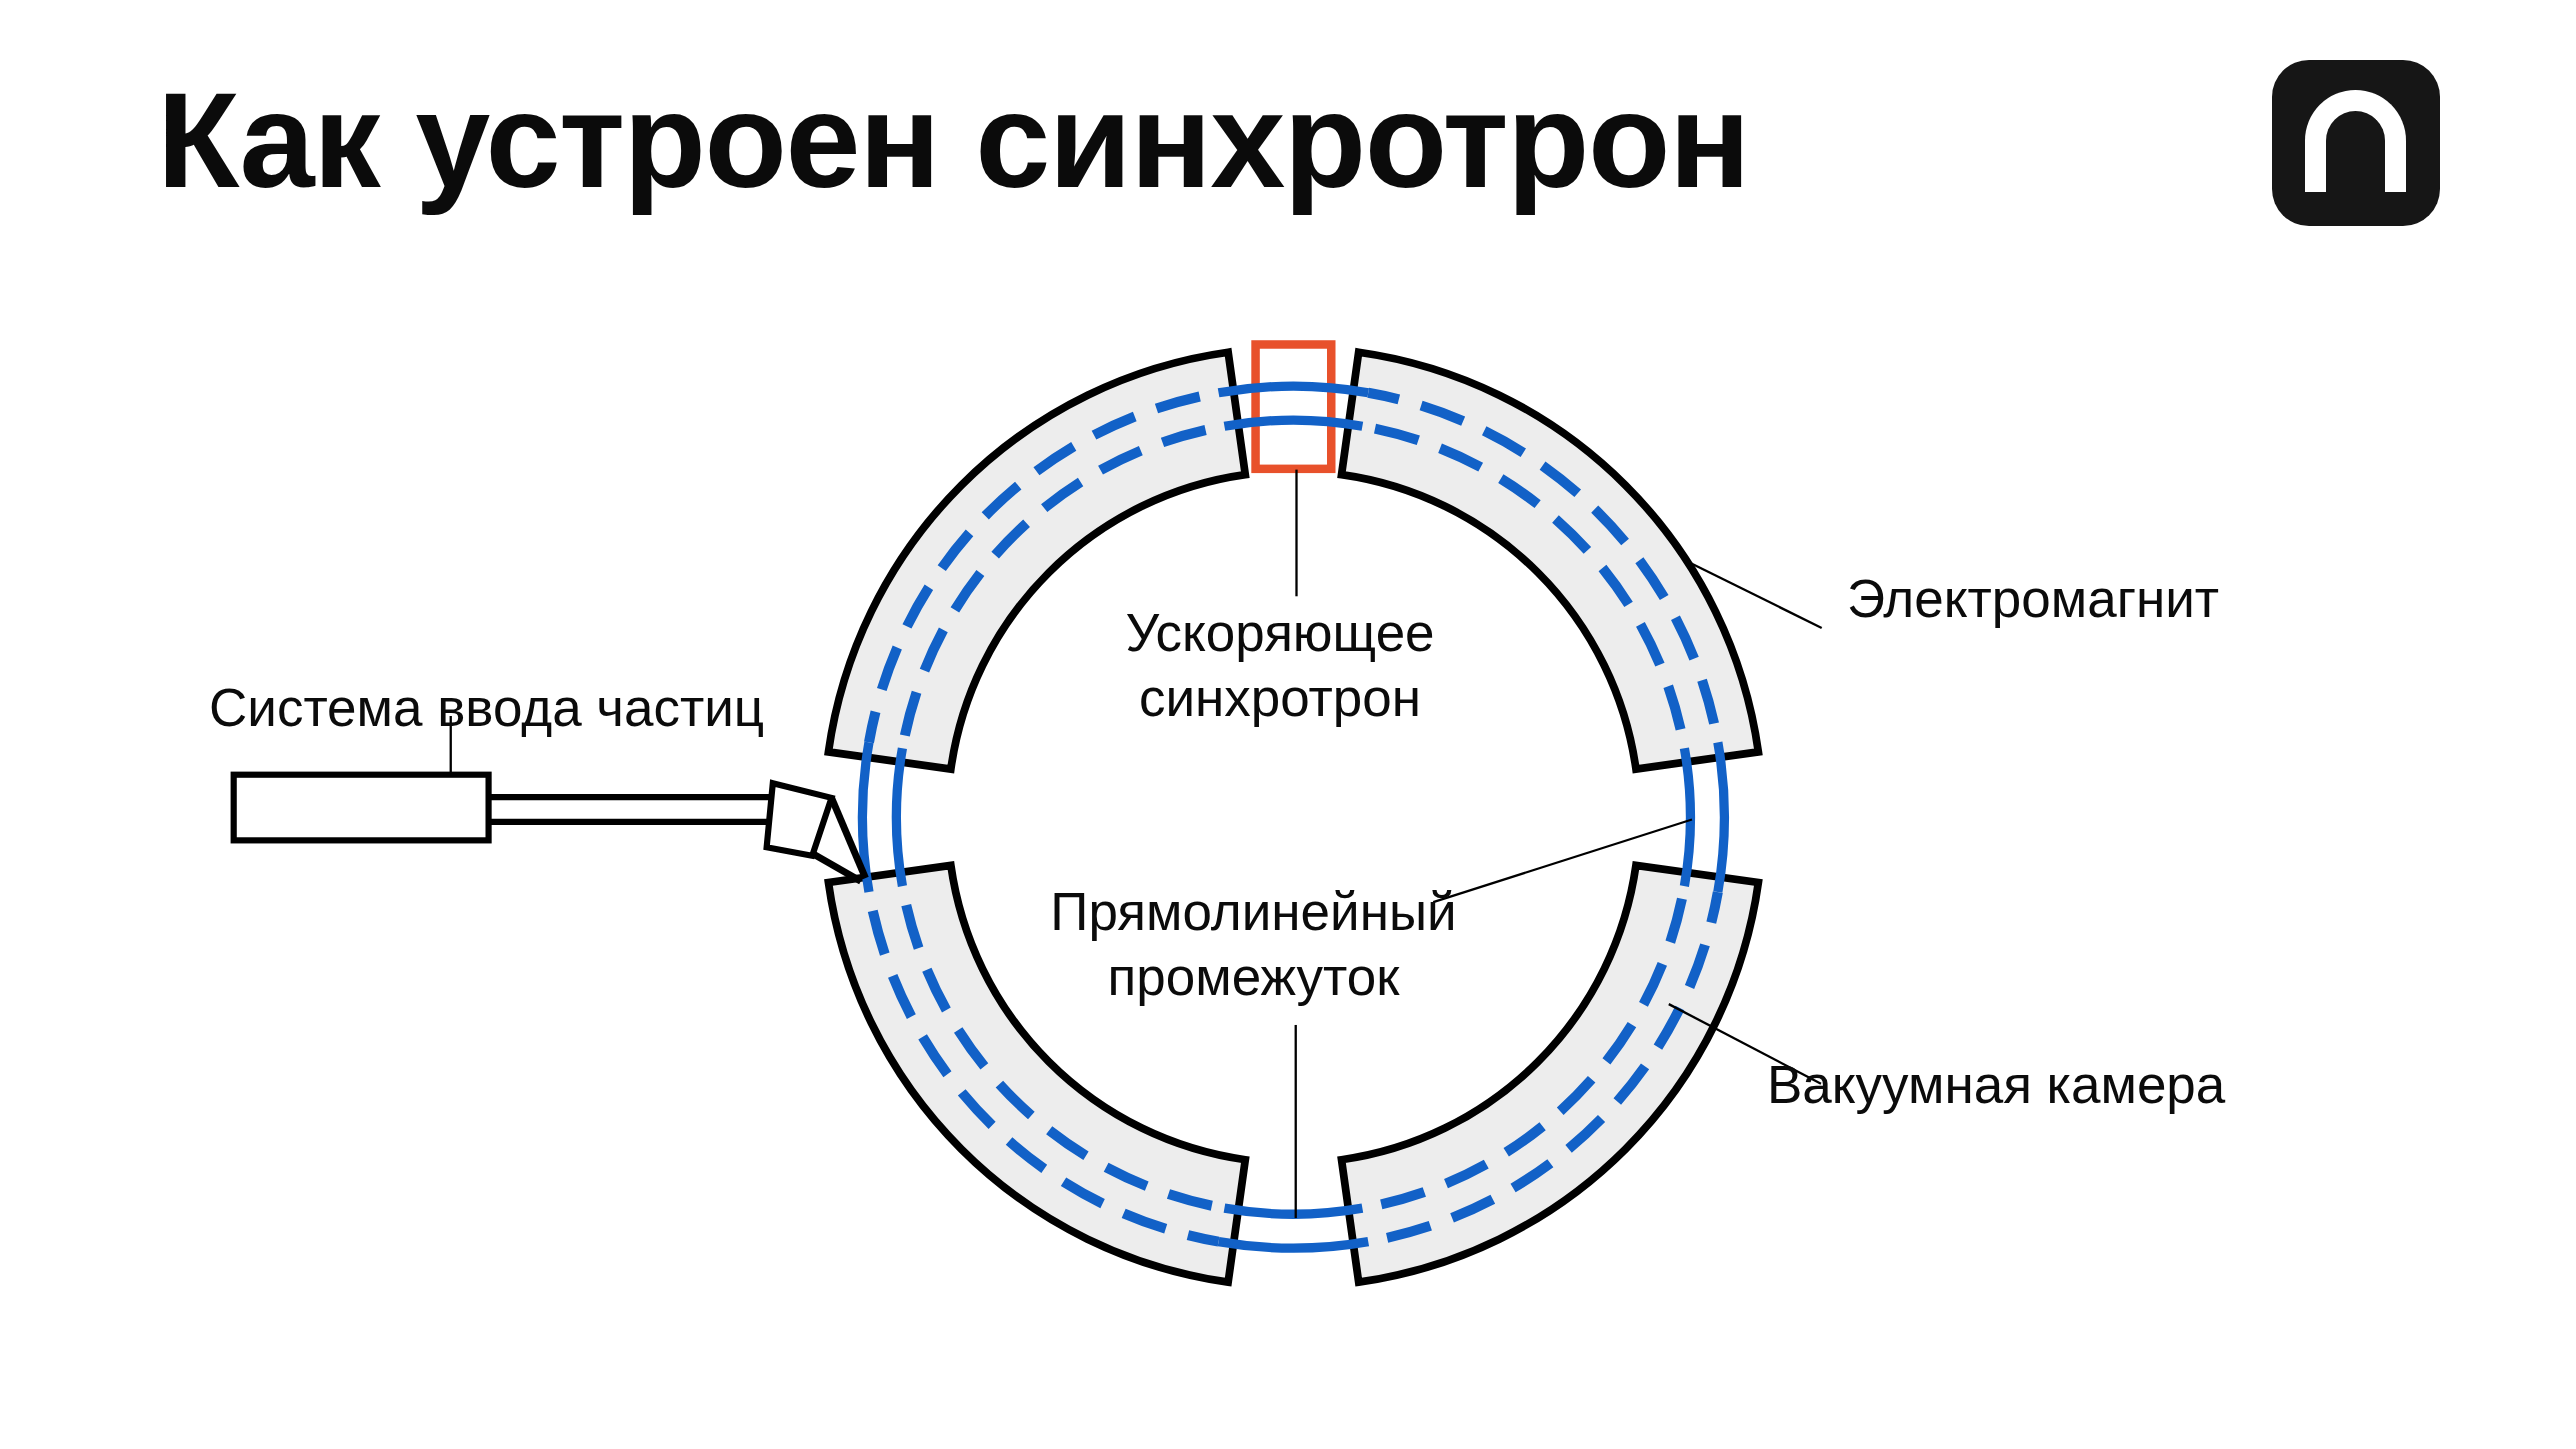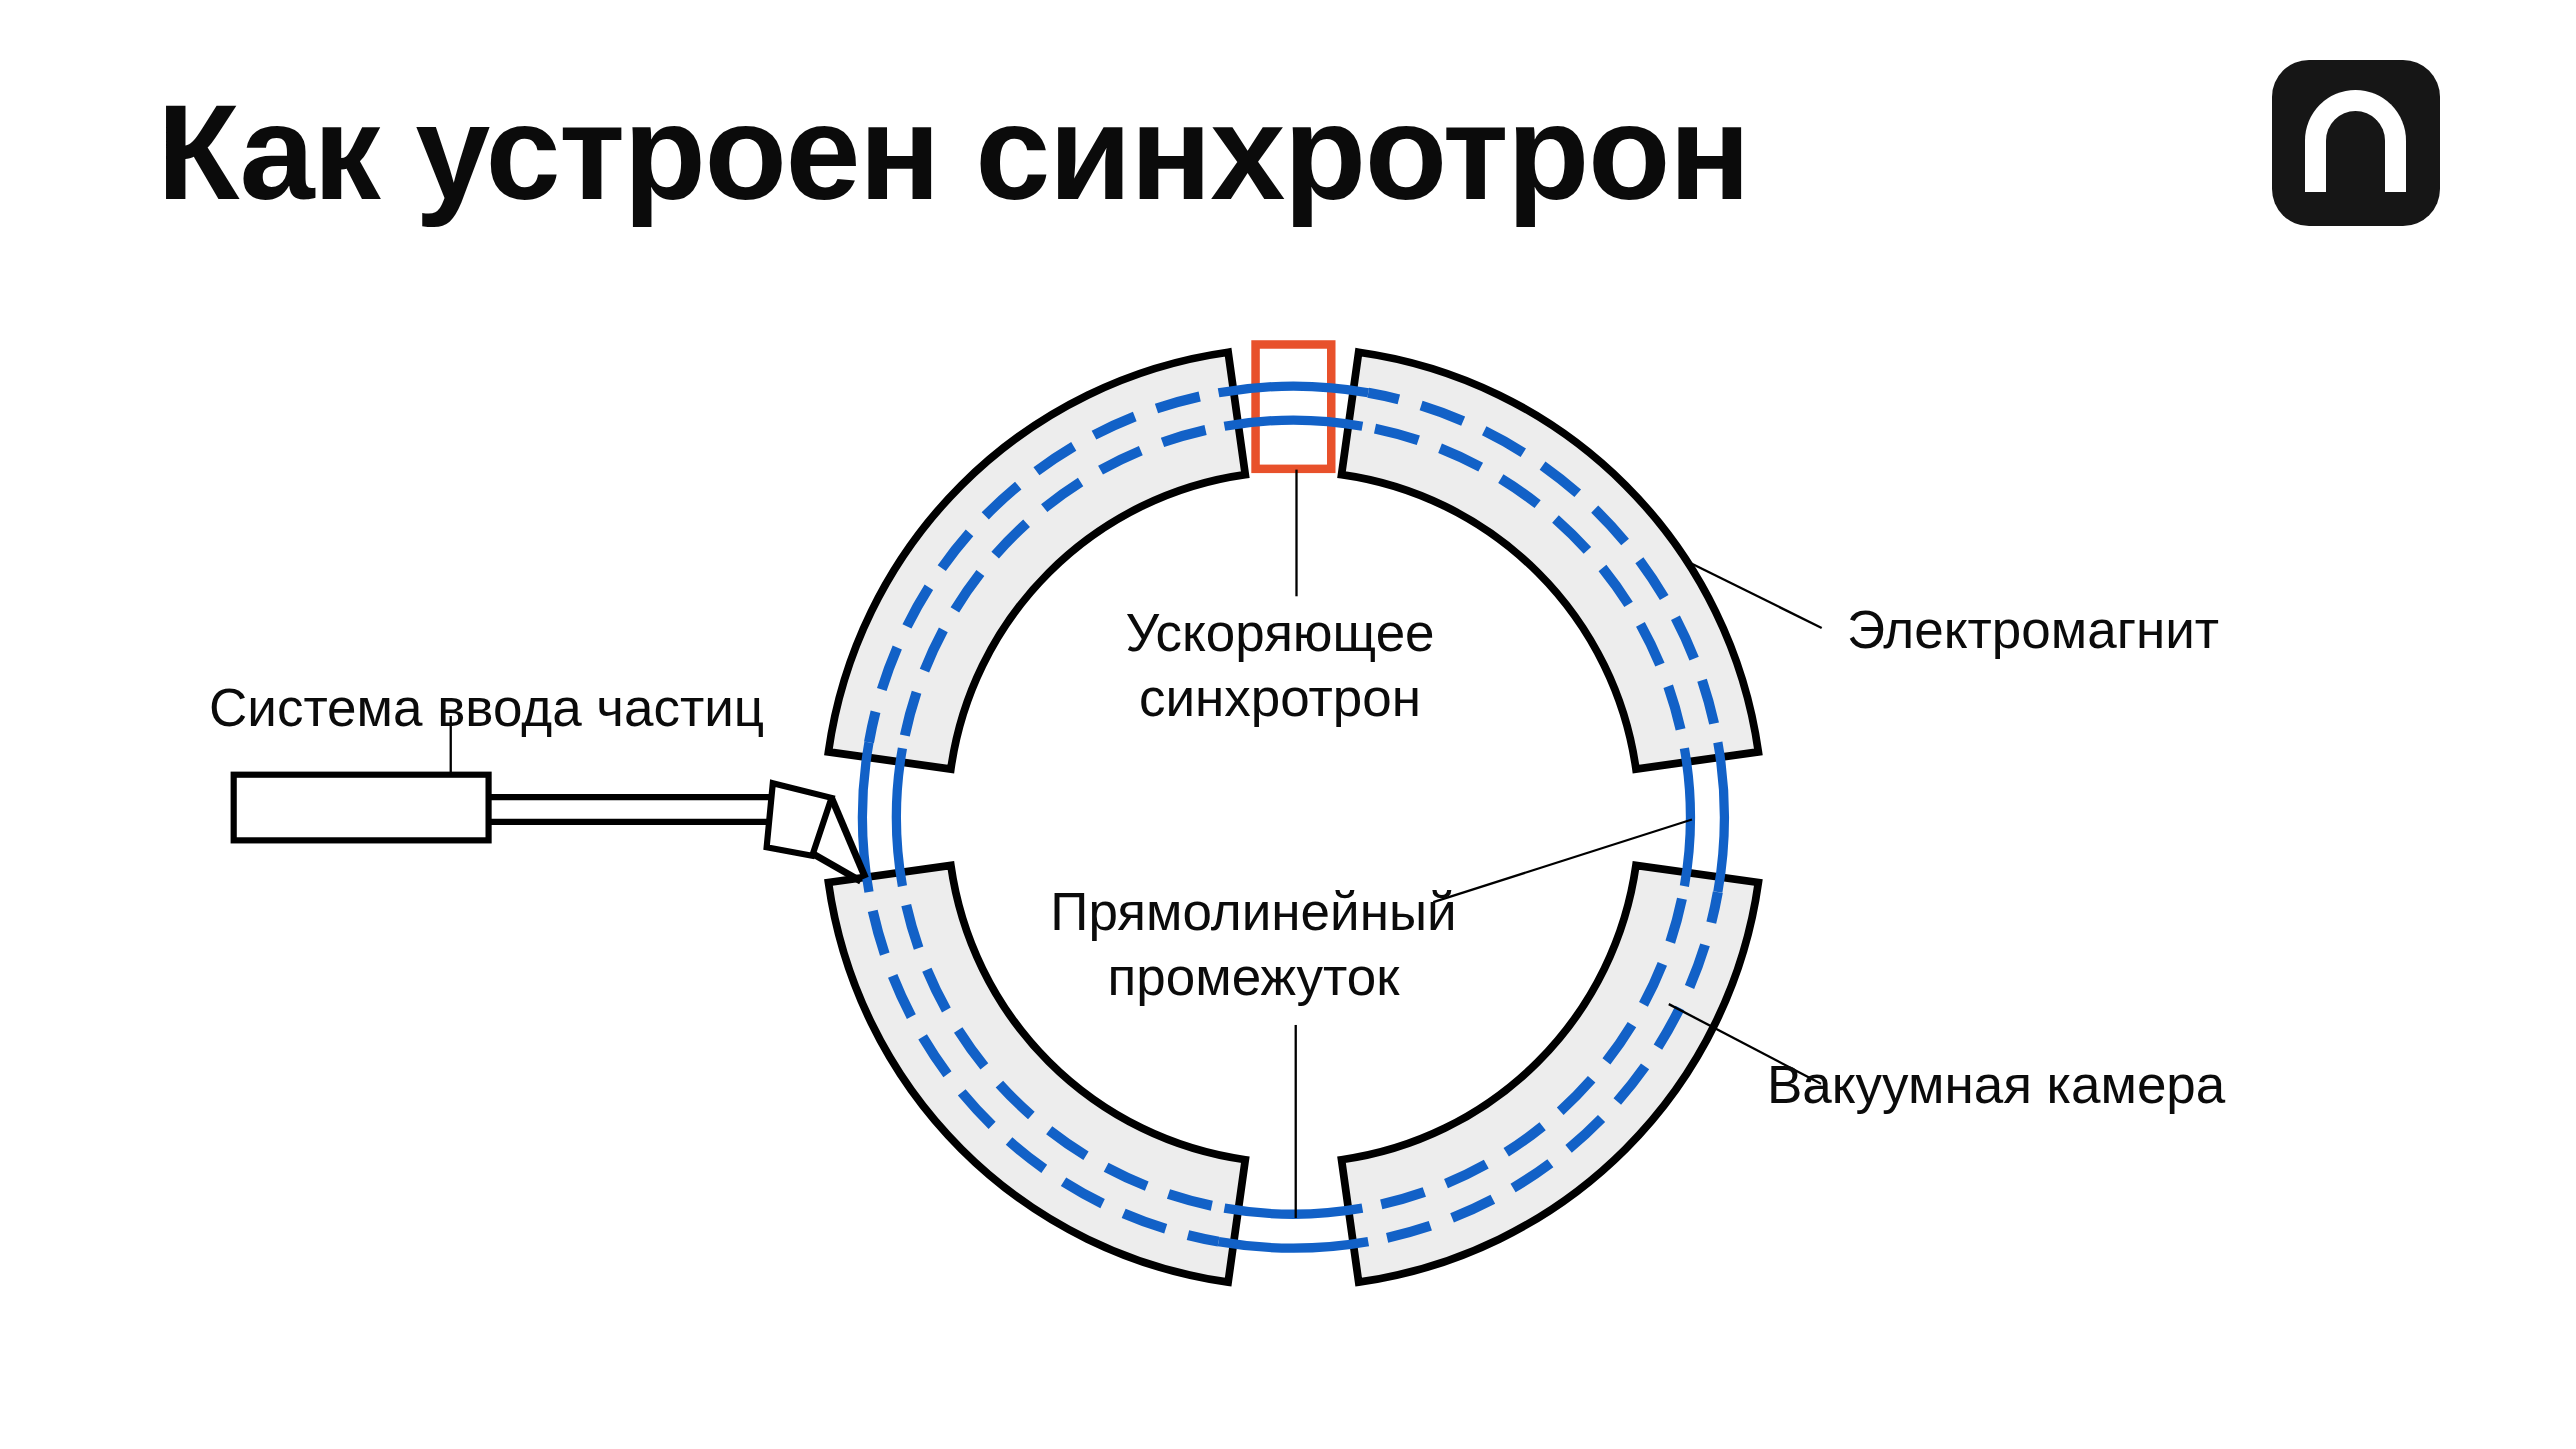--- a/index.html
+++ b/index.html
@@ -11,21 +11,21 @@
     --text:#0B0B0B;
   }
   html,body{margin:0;padding:0;}
   body{
     width:2576px;height:1449px;position:relative;overflow:hidden;
     background:#ffffff;
     font-family:"Liberation Sans","DejaVu Sans",sans-serif;
     color:var(--text);
   }
   .page-title{
-    position:absolute;left:157px;top:82px;
+    position:absolute;left:157px;top:70px;
     font-size:135px;font-weight:bold;letter-spacing:-1.5px;line-height:1.05;
     white-space:nowrap;color:var(--text);margin:0;
   }
   .logo{
     position:absolute;left:2272px;top:60px;width:168px;height:166px;
     background:var(--logo-bg);border-radius:37px;
   }
   .logo .arch{
     position:absolute;left:33px;top:30px;
     width:59px;height:81px;
@@ -96,18 +96,18 @@
   <line class="leader" x1="2184" y1="727" x2="2358" y2="813"></line>
   <line class="leader" x1="2190" y1="1061" x2="1855" y2="1168"></line>
   <line class="leader" x1="1677" y1="1327" x2="1677" y2="1577"></line>
   <line class="leader" x1="2160" y1="1300" x2="2357" y2="1403"></line>
 </svg>
 
 <div class="label" style="left:209px;top:646px;margin-top:29px;">Система ввода частиц</div>
 
 <div class="label centered" style="left:1079px;top:600px;width:402px;">Ускоряющее синхротрон</div>
 
-<div class="label" style="left:1847px;top:597px;">Электромагнит</div>
+<div class="label" style="left:1847px;top:566px;">Электромагнит</div>
 
 <div class="label centered" style="left:1037px;top:879px;width:433px;">Прямолинейный промежуток</div>
 
 <div class="label" style="left:1739px;top:1052px;margin-left:28px;">Вакуумная камера</div>
 
 
 </body></html>

